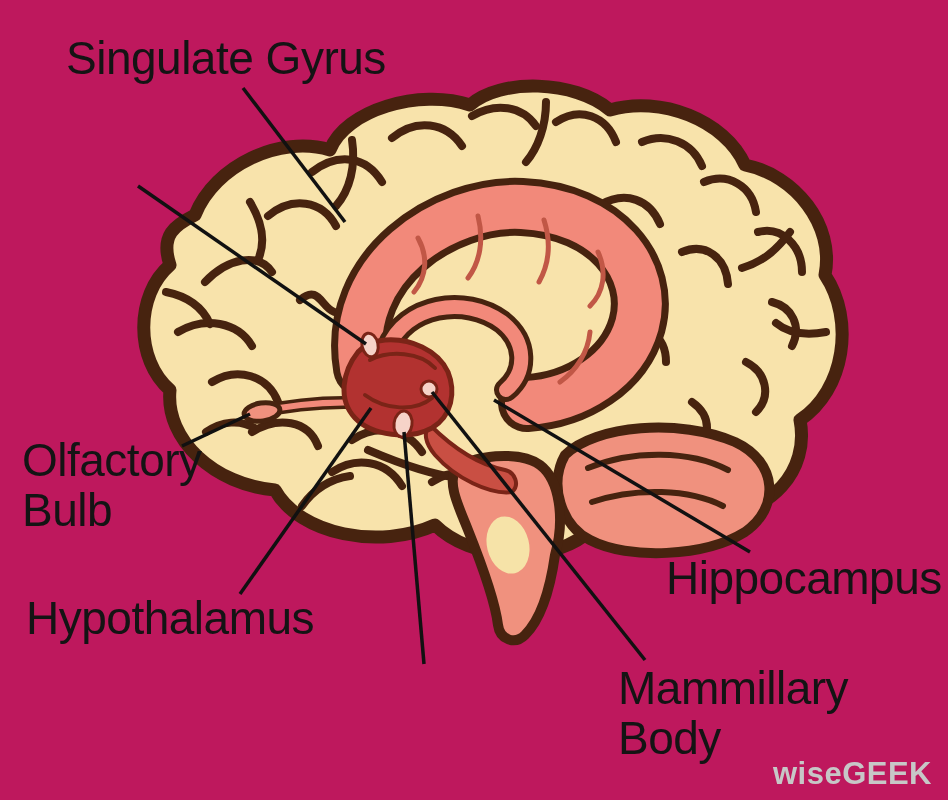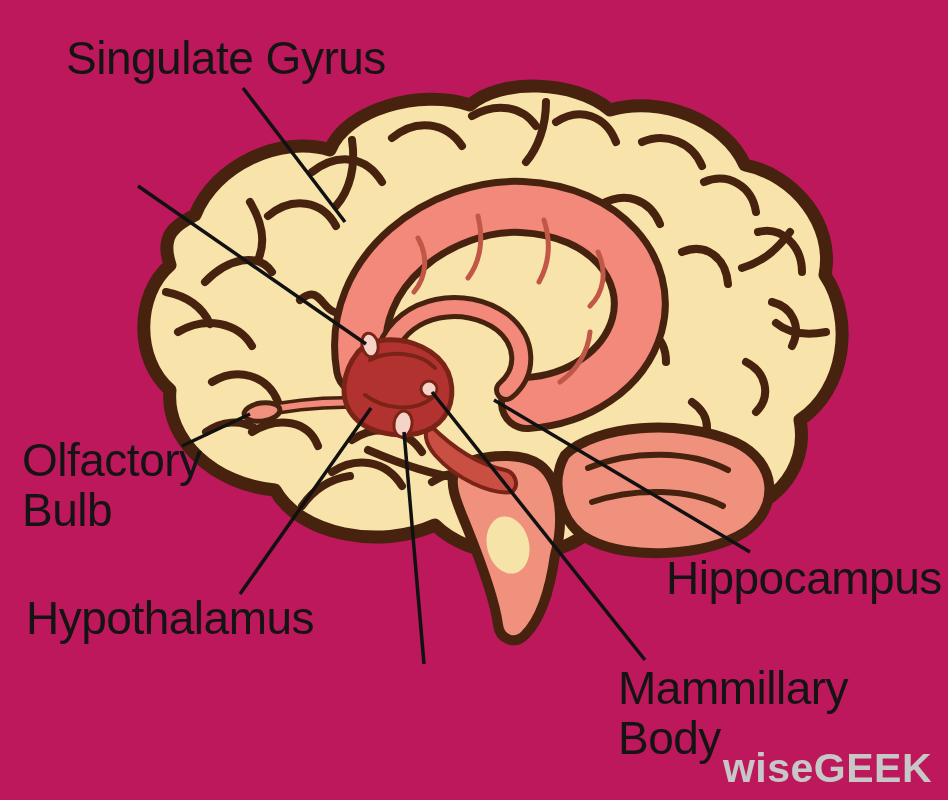--- a/index.html
+++ b/index.html
@@ -21,21 +21,21 @@
   }
   #lbl-singulate{left:66px;top:34px;}
   #lbl-septum{left:24px;top:132px;}
   #lbl-olfactory{left:22px;top:436px;}
   #lbl-hypothalamus{left:26px;top:594px;}
   #lbl-amygdala{left:318px;top:668px;}
   #lbl-mammillary{left:588px;top:664px;margin-left:30px;}
   #lbl-hippocampus{left:622px;top:554px;margin-left:44px;}
   #watermark{
     position:absolute;right:16px;bottom:8px;
-    font-size:41px;font-weight:700;color:#c7c7c7;
+    font-size:31px;font-weight:700;color:#c7c7c7;
     letter-spacing:0.5px;
   }
 </style>
 </head>
 <body>
 
 <div id="stage">
 
   <svg id="brain-svg" width="948" height="800" viewBox="0 0 948 800">
 

